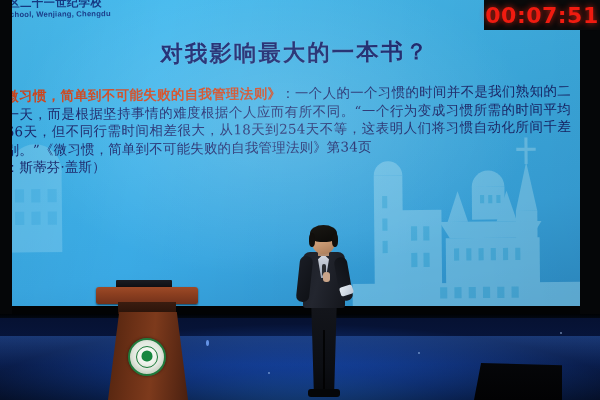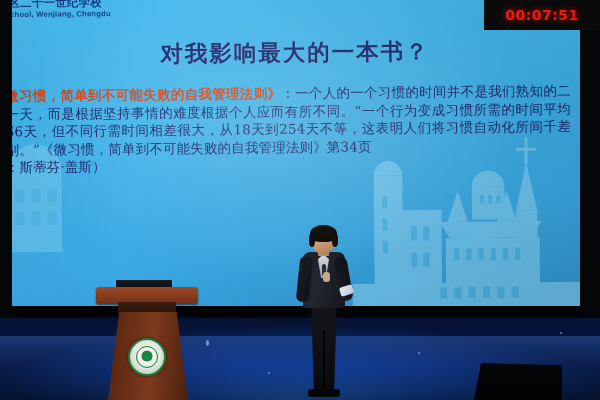--- a/index.html
+++ b/index.html
@@ -177,21 +177,21 @@
     top: 0px;
     width: 116px;
     height: 30px;
     background: #0a0a0a;
     display: flex;
     align-items: center;
     justify-content: center;
   }
   .timer-text {
     font-family: "DejaVu Sans", sans-serif;
-    font-size: 14px;
+    font-size: 22px;
     font-weight: bold;
     color: #f01b10;
     letter-spacing: 0.5px;
     text-shadow: 0 0 6px rgba(255,40,20,0.75);
   }
 
   
   .podium { position: absolute; }
   .podium-top {
     left: 96px; top: 287px;

